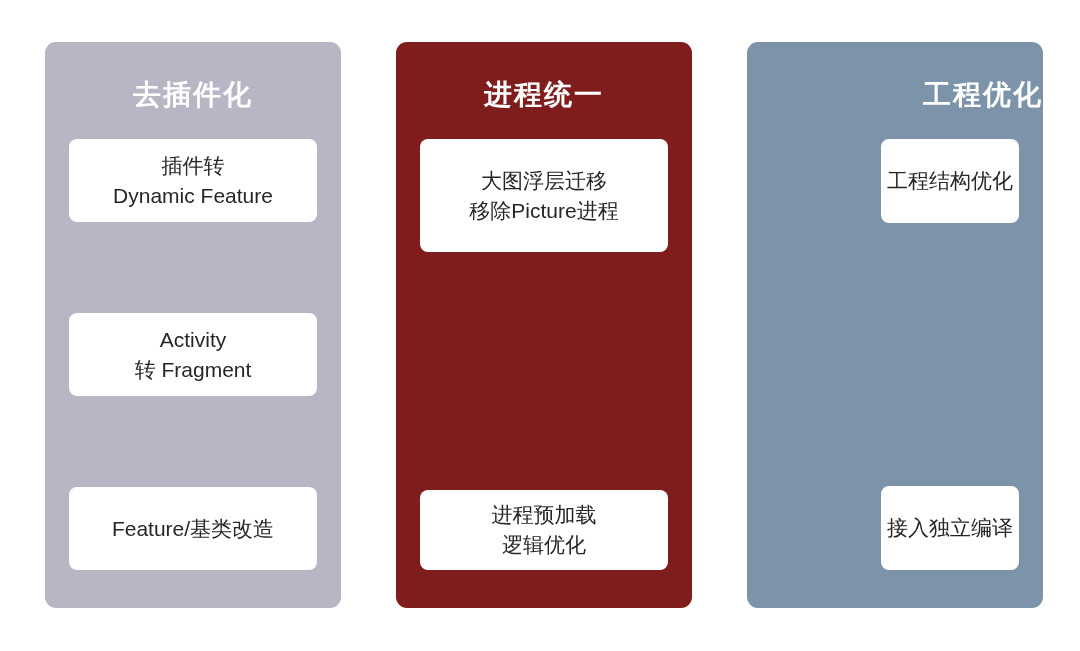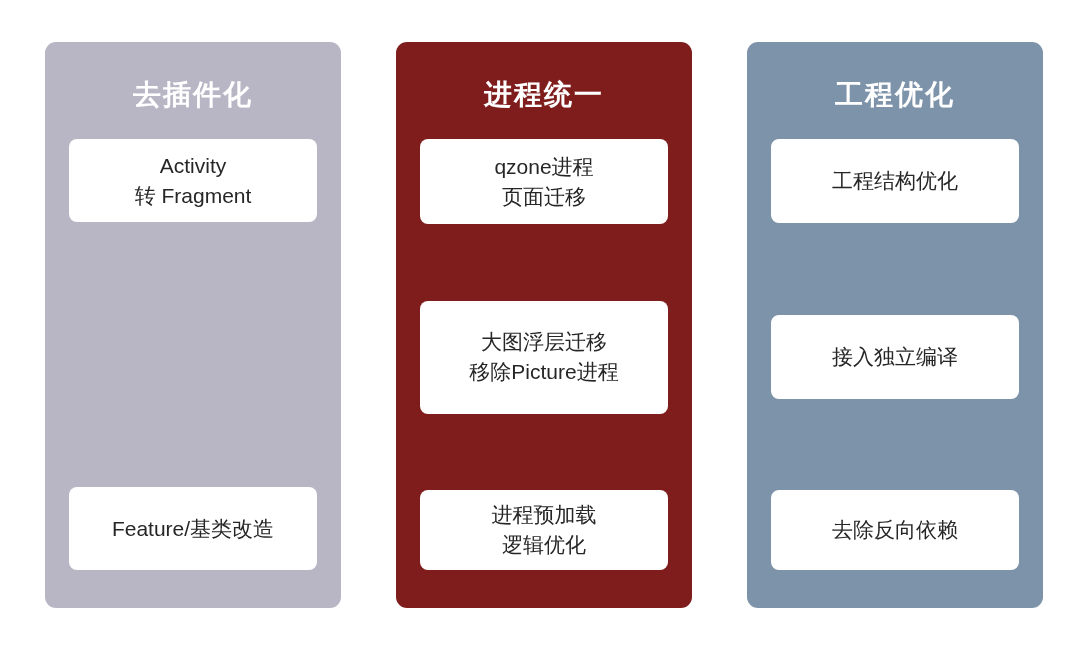--- a/index.html
+++ b/index.html
@@ -66,41 +66,40 @@
 </style>
 </head>
 <body>
 
 <div class="canvas">
   <div class="pillars">
 
     <section class="pillar" style="background-color: rgb(184, 182, 197);">
       <h2 class="pillar-title">去插件化</h2>
       <div class="cards">
+        <div class="card" style="min-height:83px">插件转
+Dynamic Feature</div>
         <div class="card" style="min-height:83px">Activity
 转 Fragment</div>
         <div class="card" style="min-height:83px">Feature/基类改造</div>
       </div>
     </section>
 
     <section class="pillar" style="background-color: #7f1d1d;">
       <h2 class="pillar-title">进程统一</h2>
       <div class="cards">
-        <div class="card" style="min-height:85px">qzone进程
-页面迁移</div>
         <div class="card" style="min-height:113px">大图浮层迁移
 移除Picture进程</div>
         <div class="card" style="min-height:80px">进程预加载
 逻辑优化</div>
       </div>
     </section>
 
-    <section class="pillar" style="background-color: rgb(125, 147, 169);">
+    <section class="pillar" style="background-color: rgb(125, 147, 169); align-items: flex-end;">
       <h2 class="pillar-title">工程优化</h2>
       <div class="cards">
         <div class="card" style="min-height:84px">工程结构优化</div>
         <div class="card" style="min-height:84px">接入独立编译</div>
-        <div class="card" style="min-height:80px">去除反向依赖</div>
       </div>
     </section>
 
   </div>
 </div>
 
 </body></html>

